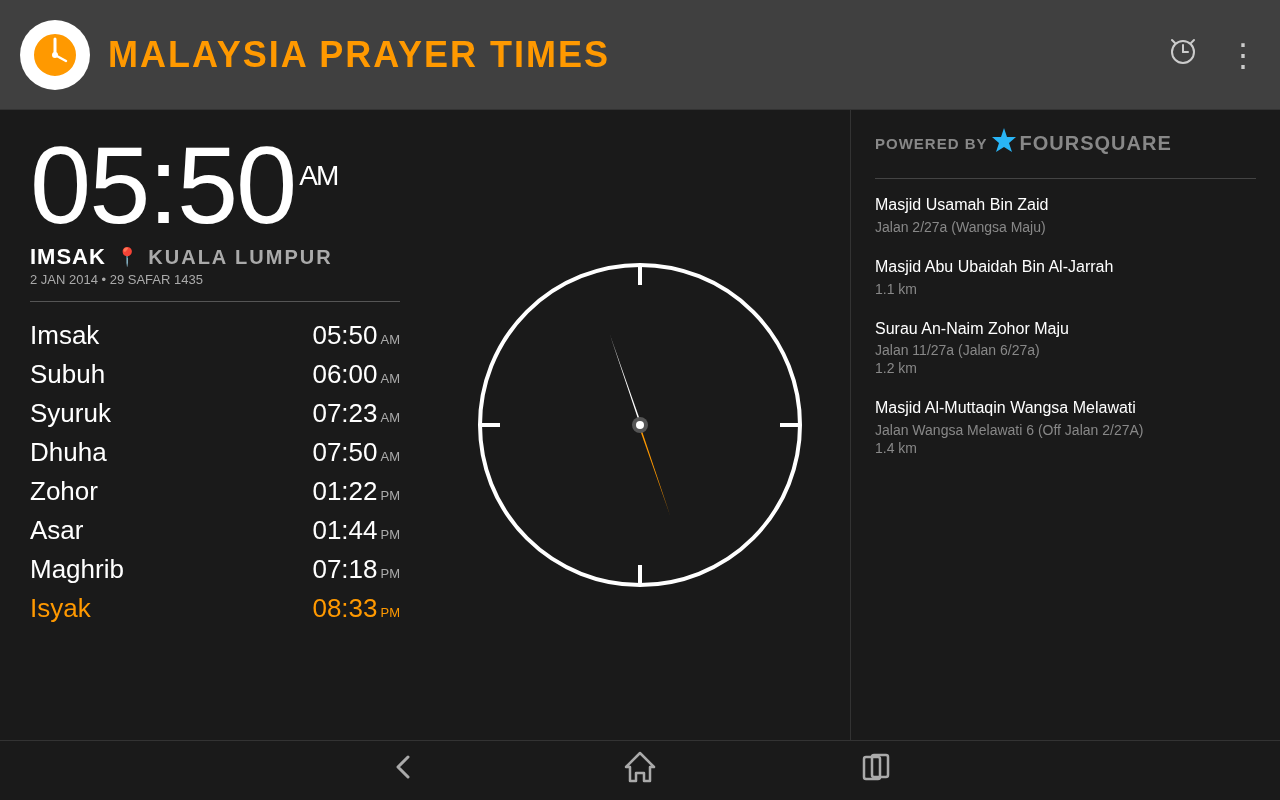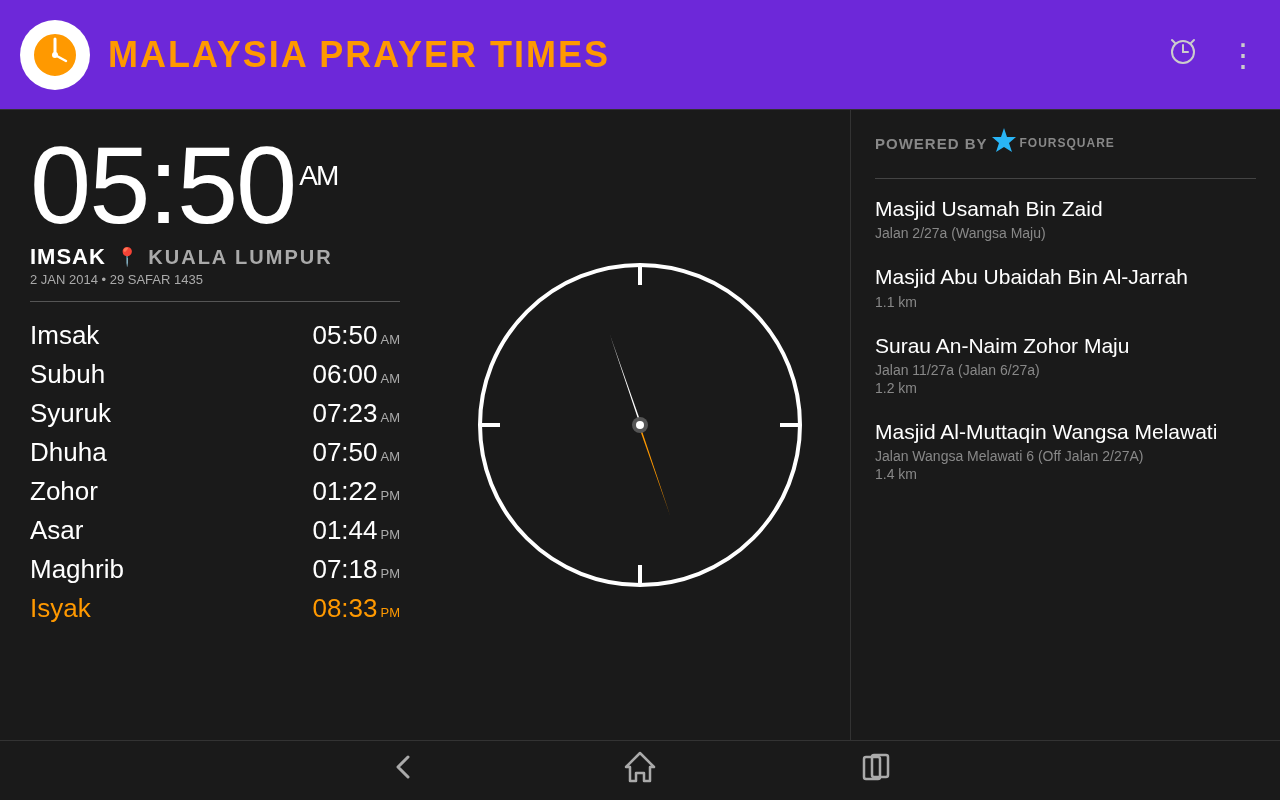--- a/index.html
+++ b/index.html
@@ -36,21 +36,21 @@
       color: #fff;
       font-size: 15px;
       font-weight: bold;
     }
 
     
     .header {
       position: absolute;
       top: 0; left: 0; right: 0;
       height: 110px;
-      background: #6d28d9;
+      background: #404040;
       display: flex;
       align-items: center;
       padding: 0 20px;
       border-bottom: 1px solid #333;
     }
     .header-logo {
       width: 70px;
       height: 70px;
       border-radius: 50%;
       background: #fff;
@@ -220,35 +220,35 @@
       font-size: 15px;
       font-weight: bold;
       letter-spacing: 1px;
     }
     .foursquare-icon {
       color: #29b5f6;
       font-size: 22px;
     }
     .foursquare-text {
       color: #888;
-      font-size: 12px;
+      font-size: 20px;
       font-weight: bold;
       letter-spacing: 1px;
     }
     .divider-h {
       width: 100%;
       height: 1px;
       background: #444;
       margin-bottom: 16px;
     }
     .mosque-item {
       margin-bottom: 22px;
     }
     .mosque-name {
-      font-size: 21px;
+      font-size: 16px;
       font-weight: normal;
       color: #fff;
       margin-bottom: 3px;
       line-height: 1.3;
     }
     .mosque-address {
       font-size: 14px;
       color: #888;
       margin-bottom: 2px;
     }

